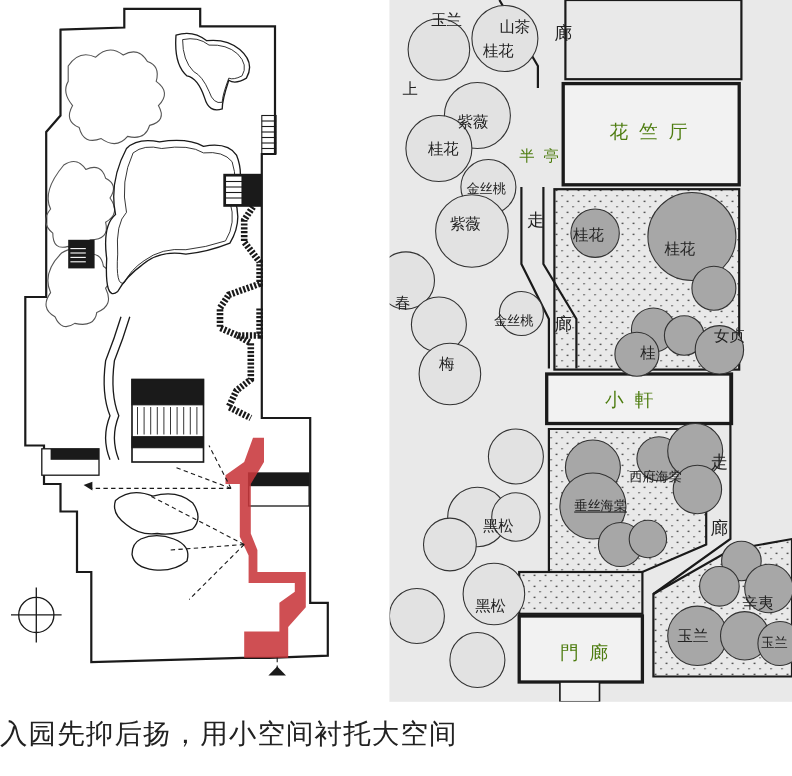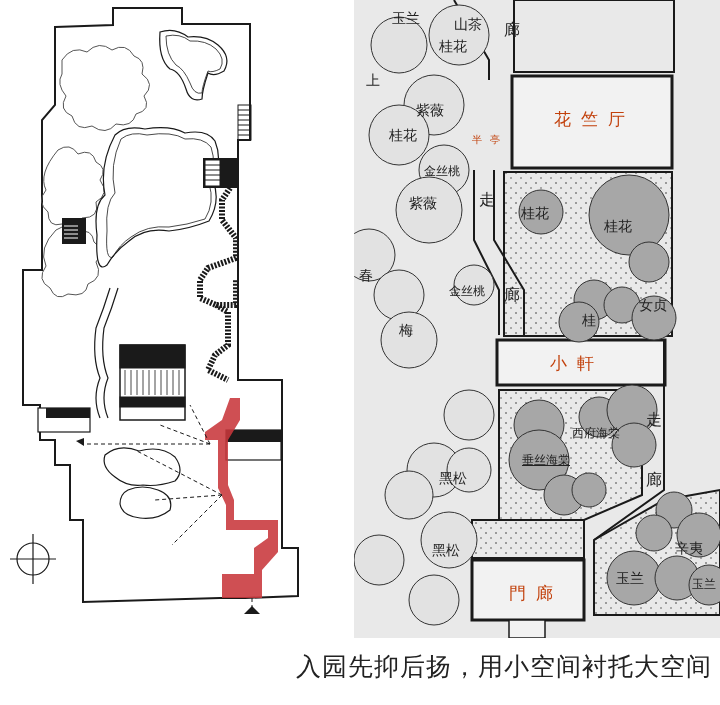--- a/index.html
+++ b/index.html
@@ -1,22 +1,22 @@
 <!DOCTYPE html>
 <html><head>
 <meta charset="utf-8">
 <style>
   html, body { margin:0; padding:0; background:#ffffff; }
   body { width:720px; height:705px; position:relative; overflow:hidden; font-family:"DejaVu Sans", sans-serif; }
   .panel { position:absolute; }
   #left-panel { left:0; top:0; width:340px; height:630px; background:#ffffff; }
   #right-panel { left:354px; top:0; width:366px; height:638px; background:#e9e9e9; overflow:hidden; }
-  .caption { position:absolute; left:0; top:650px; width:712px; text-align:right; font-size:25px; color:#222; letter-spacing:1px; }
+  .caption { position:absolute; left:0; top:650px; width:712px; text-align:left; font-size:25px; color:#222; letter-spacing:1px; }
   .plbl { position:absolute; font-family:"DejaVu Serif", serif; font-size:14px; color:#222; white-space:nowrap; }
-  .roomlbl { position:absolute; font-family:Liberation Serif, serif; font-size:17px; color:#c2410c; letter-spacing:10px; white-space:nowrap; }
+  .roomlbl { position:absolute; font-family:Liberation Serif, serif; font-size:17px; color:#4d7c0f; letter-spacing:10px; white-space:nowrap; }
 </style>
 </head>
 <body>
 
 <div id="left-panel" class="panel">
   <svg width="340" height="630" viewBox="0 0 340 630">
 
     <path d="M55,27 L113,25 L113,8 L182,8 L182,24 L250,24 L250,140 L238,140 L238,156 L238,380 L282,380 L282,548 L298,548 L298,596 L245,598 L220,598 L83,602 L83,520 L70,520 L70,465 L55,465 L55,440 L40,440 L40,405 L23,405 L23,270 L42,270 L42,120 L55,105 Z" fill="#fff" stroke="#1a1a1a" stroke-width="2"></path>
 
     <path d="M62,60 q10,-15 25,-8 q12,-12 25,-2 q14,-8 22,6 q12,4 8,18 q14,10 2,22 q8,14 -8,18 q-4,14 -20,10 q-10,12 -24,2 q-16,6 -20,-10 q-14,-6 -6,-20 q-10,-12 -4,-22 Z" fill="none" stroke="#555" stroke-width="1"></path>
@@ -180,21 +180,21 @@
       <circle cx="320" cy="510" r="18"></circle>
         <circle cx="300" cy="533" r="18"></circle>
       <circle cx="345" cy="535" r="22"></circle>
       <circle cx="280" cy="578" r="27"></circle>
         <circle cx="323" cy="578" r="22"></circle>
       <circle cx="355" cy="585" r="20"></circle>
     </g>
   </svg>
 
   <div class="roomlbl" style="left:200px;top:108px;">花竺厅</div>
-  <div class="roomlbl" style="left:118px;top:133px;font-size:10px;letter-spacing:8px;">半亭</div>
+  <div class="roomlbl" style="left:118px;top:133px;font-size:14px;letter-spacing:8px;">半亭</div>
   <div class="roomlbl" style="left:196px;top:352px;">小軒</div>
   <div class="roomlbl" style="left:155px;top:568px;margin-top:14px;">門廊</div>
   <div class="plbl" style="left:150px;top:20px;font-size:16px;">廊</div>
   <div class="plbl" style="left:125px;top:190px;font-size:16px;">走</div>
   <div class="plbl" style="left:150px;top:285px;font-size:16px;">廊</div>
   <div class="plbl" style="left:292px;top:410px;font-size:16px;">走</div>
   <div class="plbl" style="left:292px;top:470px;font-size:16px;">廊</div>
   <div class="plbl" style="left:12px;top:72px;">上</div>
 
   <div class="plbl" style="left:38px;top:10px;">玉兰</div>
@@ -203,21 +203,21 @@
   <div class="plbl" style="left:62px;top:102px;">紫薇</div>
   <div class="plbl" style="left:35px;top:127px;">桂花</div>
   <div class="plbl" style="left:70px;top:163px;font-size:12px;">金丝桃</div>
   <div class="plbl" style="left:55px;top:195px;">紫薇</div>
   <div class="plbl" style="left:167px;top:205px;">桂花</div>
   <div class="plbl" style="left:250px;top:218px;">桂花</div>
   <div class="plbl" style="left:5px;top:267px;">春</div>
   <div class="plbl" style="left:95px;top:283px;font-size:12px;">金丝桃</div>
   <div class="plbl" style="left:45px;top:322px;">梅</div>
   <div class="plbl" style="left:228px;top:312px;">桂</div>
-  <div class="plbl" style="left:285px;top:297px;">女贞</div>
+  <div class="plbl" style="left:295px;top:297px;">女贞</div>
   <div class="plbl" style="left:218px;top:425px;font-size:12px;">西府海棠</div>
   <div class="plbl" style="left:168px;top:452px;font-size:12px;text-decoration:underline;">垂丝海棠</div>
   <div class="plbl" style="left:85px;top:470px;">黑松</div>
   <div class="plbl" style="left:78px;top:542px;">黑松</div>
   <div class="plbl" style="left:262px;top:570px;">玉兰</div>
   <div class="plbl" style="left:305px;top:540px;margin-left:16px;">辛夷</div>
   <div class="plbl" style="left:338px;top:576px;font-size:12px;">玉兰</div>
 </div>
 
 <div class="caption">入园先抑后扬，用小空间衬托大空间</div>

